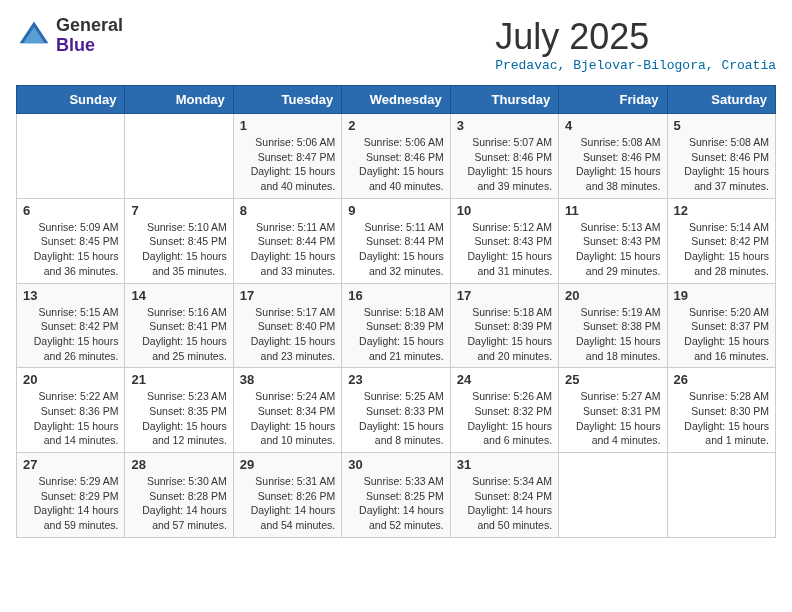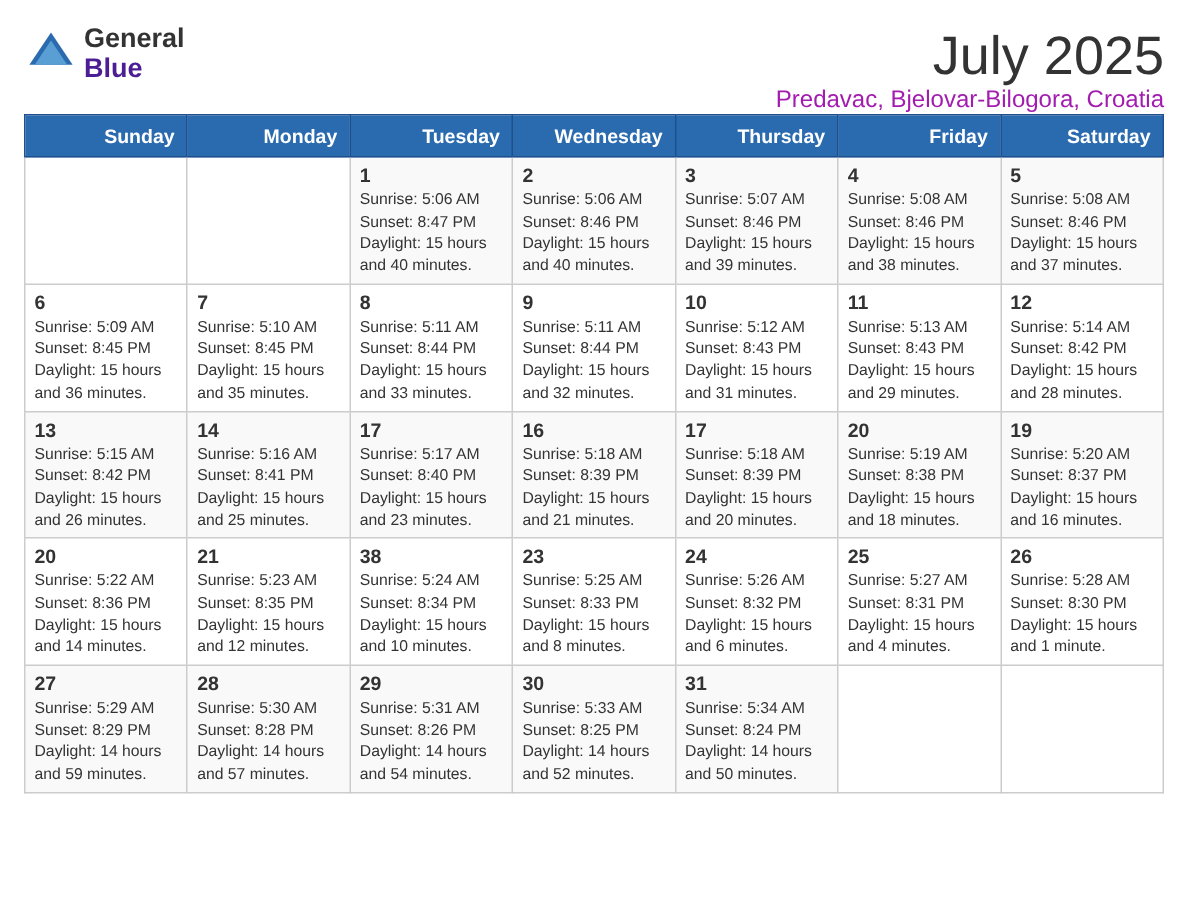--- a/index.html
+++ b/index.html
@@ -7,49 +7,50 @@
       font-family: Arial, sans-serif;
       background: #fff;
       width: 792px;
       min-height: 612px;
       padding: 16px;
     }
     .header {
       display: flex;
       justify-content: space-between;
       align-items: flex-start;
-      margin-bottom: 0;
+      margin-bottom: 12px;
     }
     .logo {
       display: flex;
       align-items: center;
       gap: 4px;
     }
     .logo-text {
       font-size: 18px;
       font-weight: bold;
       line-height: 1.1;
     }
     .logo-text .general { color: #333; }
     .logo-text .blue { color: #4c1d95; }
     .logo-icon {
       width: 36px;
       height: 36px;
     }
     .title-block {
-      text-align: right;
+      text-align: left;
     }
     .month-title {
       font-size: 36px;
       font-weight: normal;
       color: #333;
     }
     .location {
-      font-size: 16px;
-      color: #a21caf;
+      font-size: 13px;
+      color: #0369a1;
+      font-family: Liberation Mono, monospace;
     }
     table {
       width: 100%;
       border-collapse: collapse;
       font-size: 11px;
     }
     thead tr th {
       background: #2a6bb0;
       color: #fff;
       text-align: right;
@@ -73,20 +74,21 @@
     .day-num {
       font-weight: bold;
       font-size: 13px;
       display: block;
       margin-bottom: 2px;
     }
     .day-detail {
       font-size: 10.5px;
       line-height: 1.4;
       color: #333;
+      text-align: right;
     }
     .empty { background: #fff !important; }
   </style>
 </head>
 <body>
 
 <div class="header">
   <div class="logo">
     <svg class="logo-icon" viewBox="0 0 40 40">
       <polygon points="20,4 36,28 4,28" fill="#2a6bb0"></polygon>

